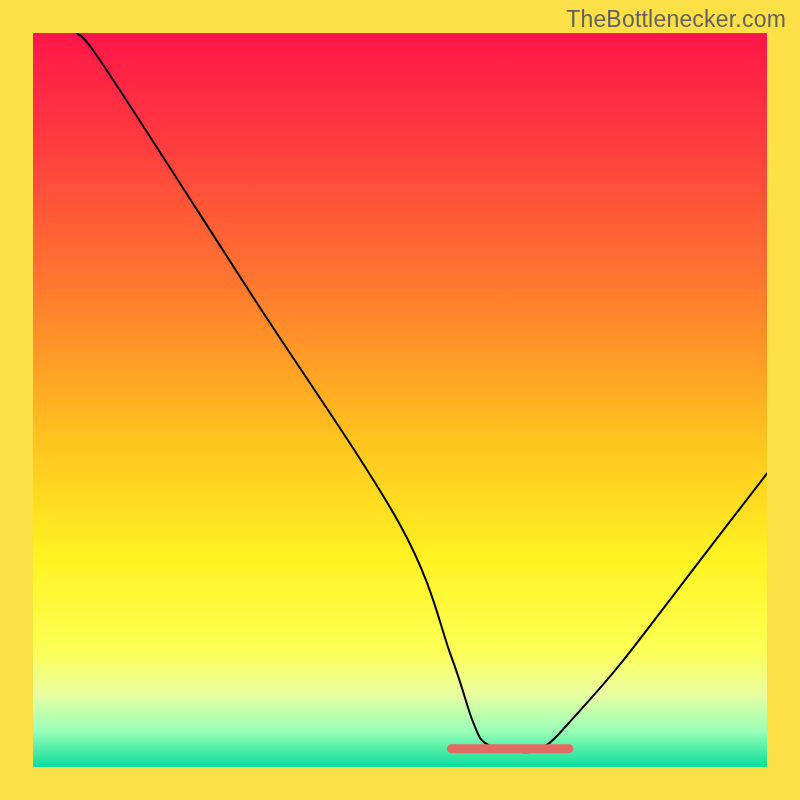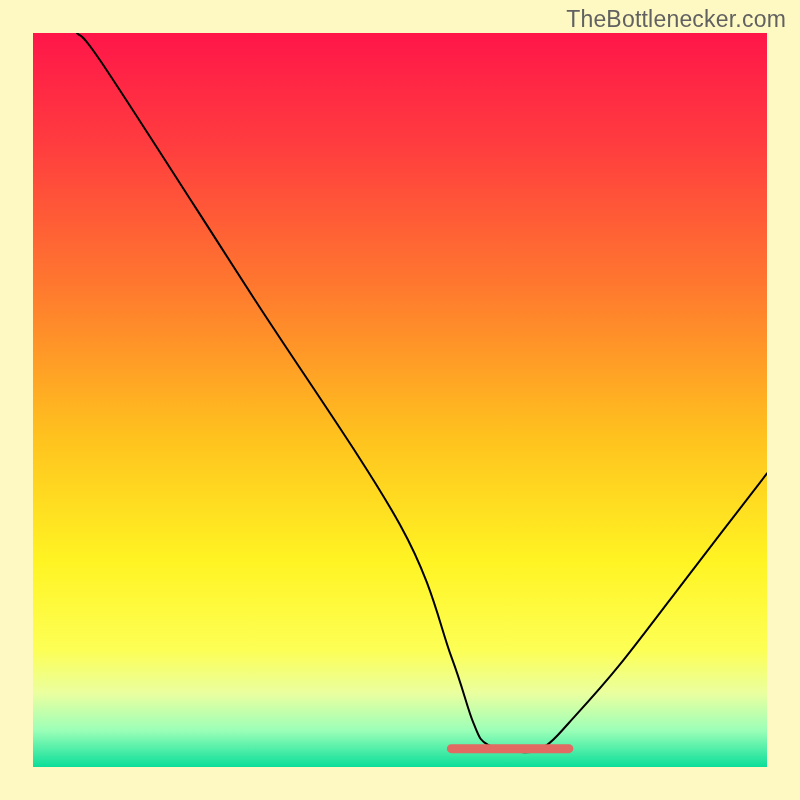--- a/index.html
+++ b/index.html
@@ -6,21 +6,21 @@
     margin: 0;
     padding: 0;
     width: 800px;
     height: 800px;
     background: #000;
   }
   .frame {
     position: relative;
     width: 800px;
     height: 800px;
-    background: #fef9c3;
+    background: #fde047;
   }
   .watermark {
     position: absolute;
     top: 6px;
     right: 14px;
     color: #616161;
     font-family: Arial, Helvetica, sans-serif;
     font-size: 23px;
     font-weight: 500;
     letter-spacing: 0.2px;

